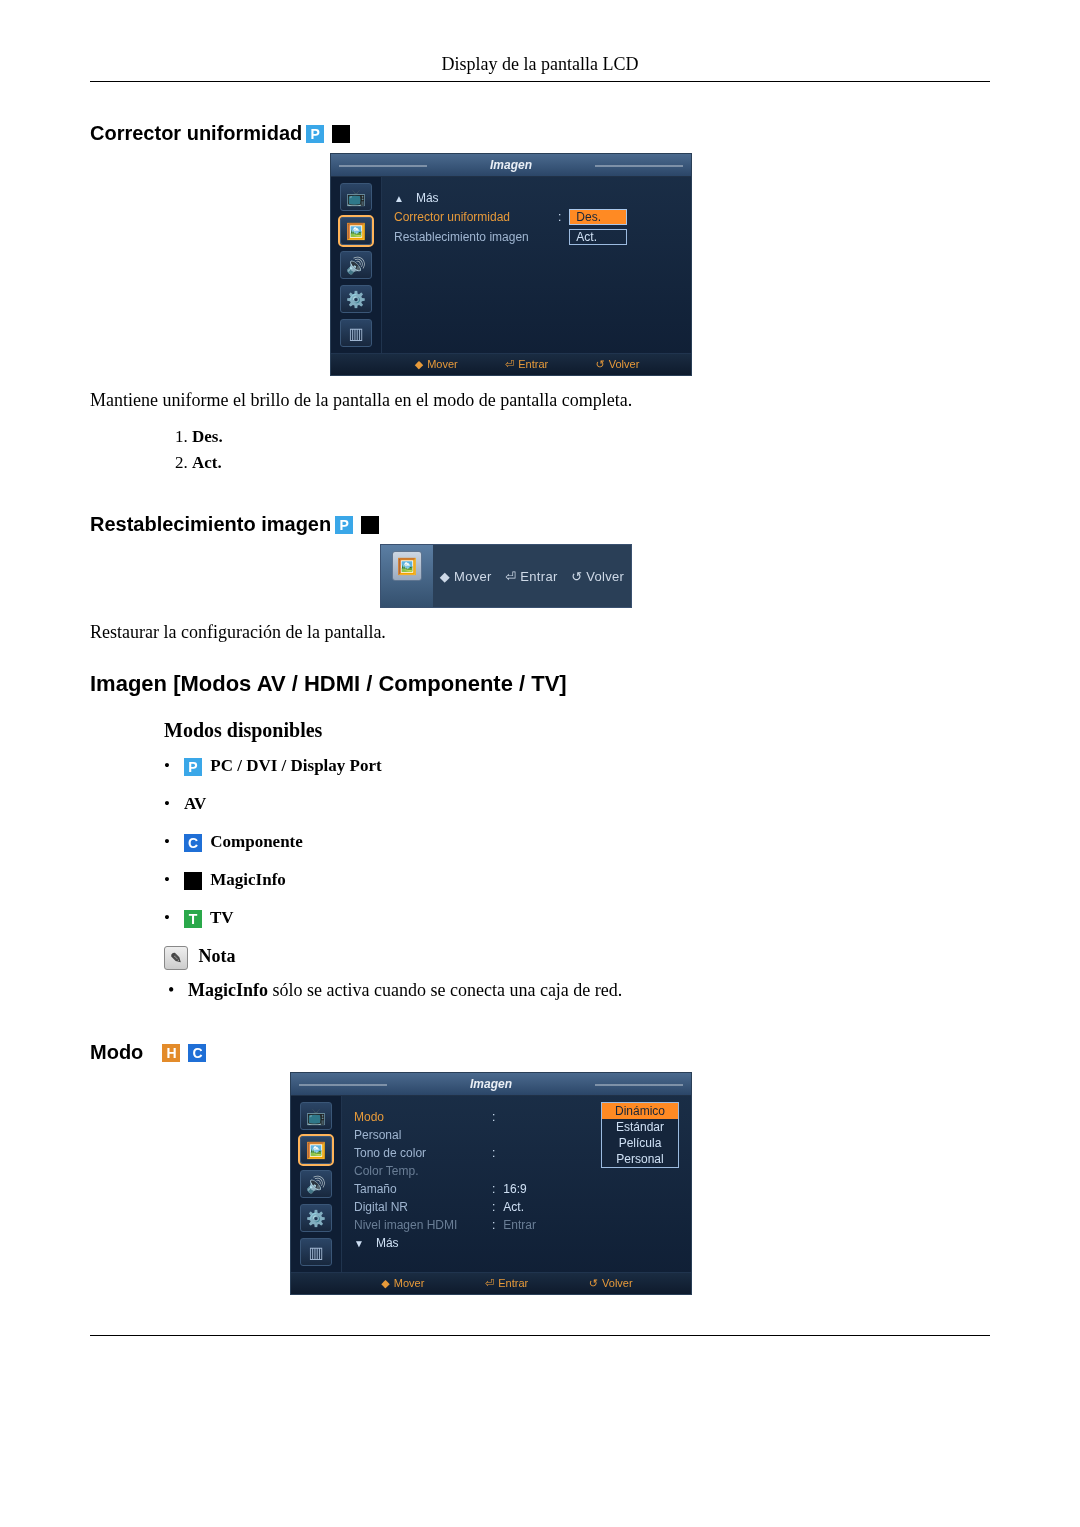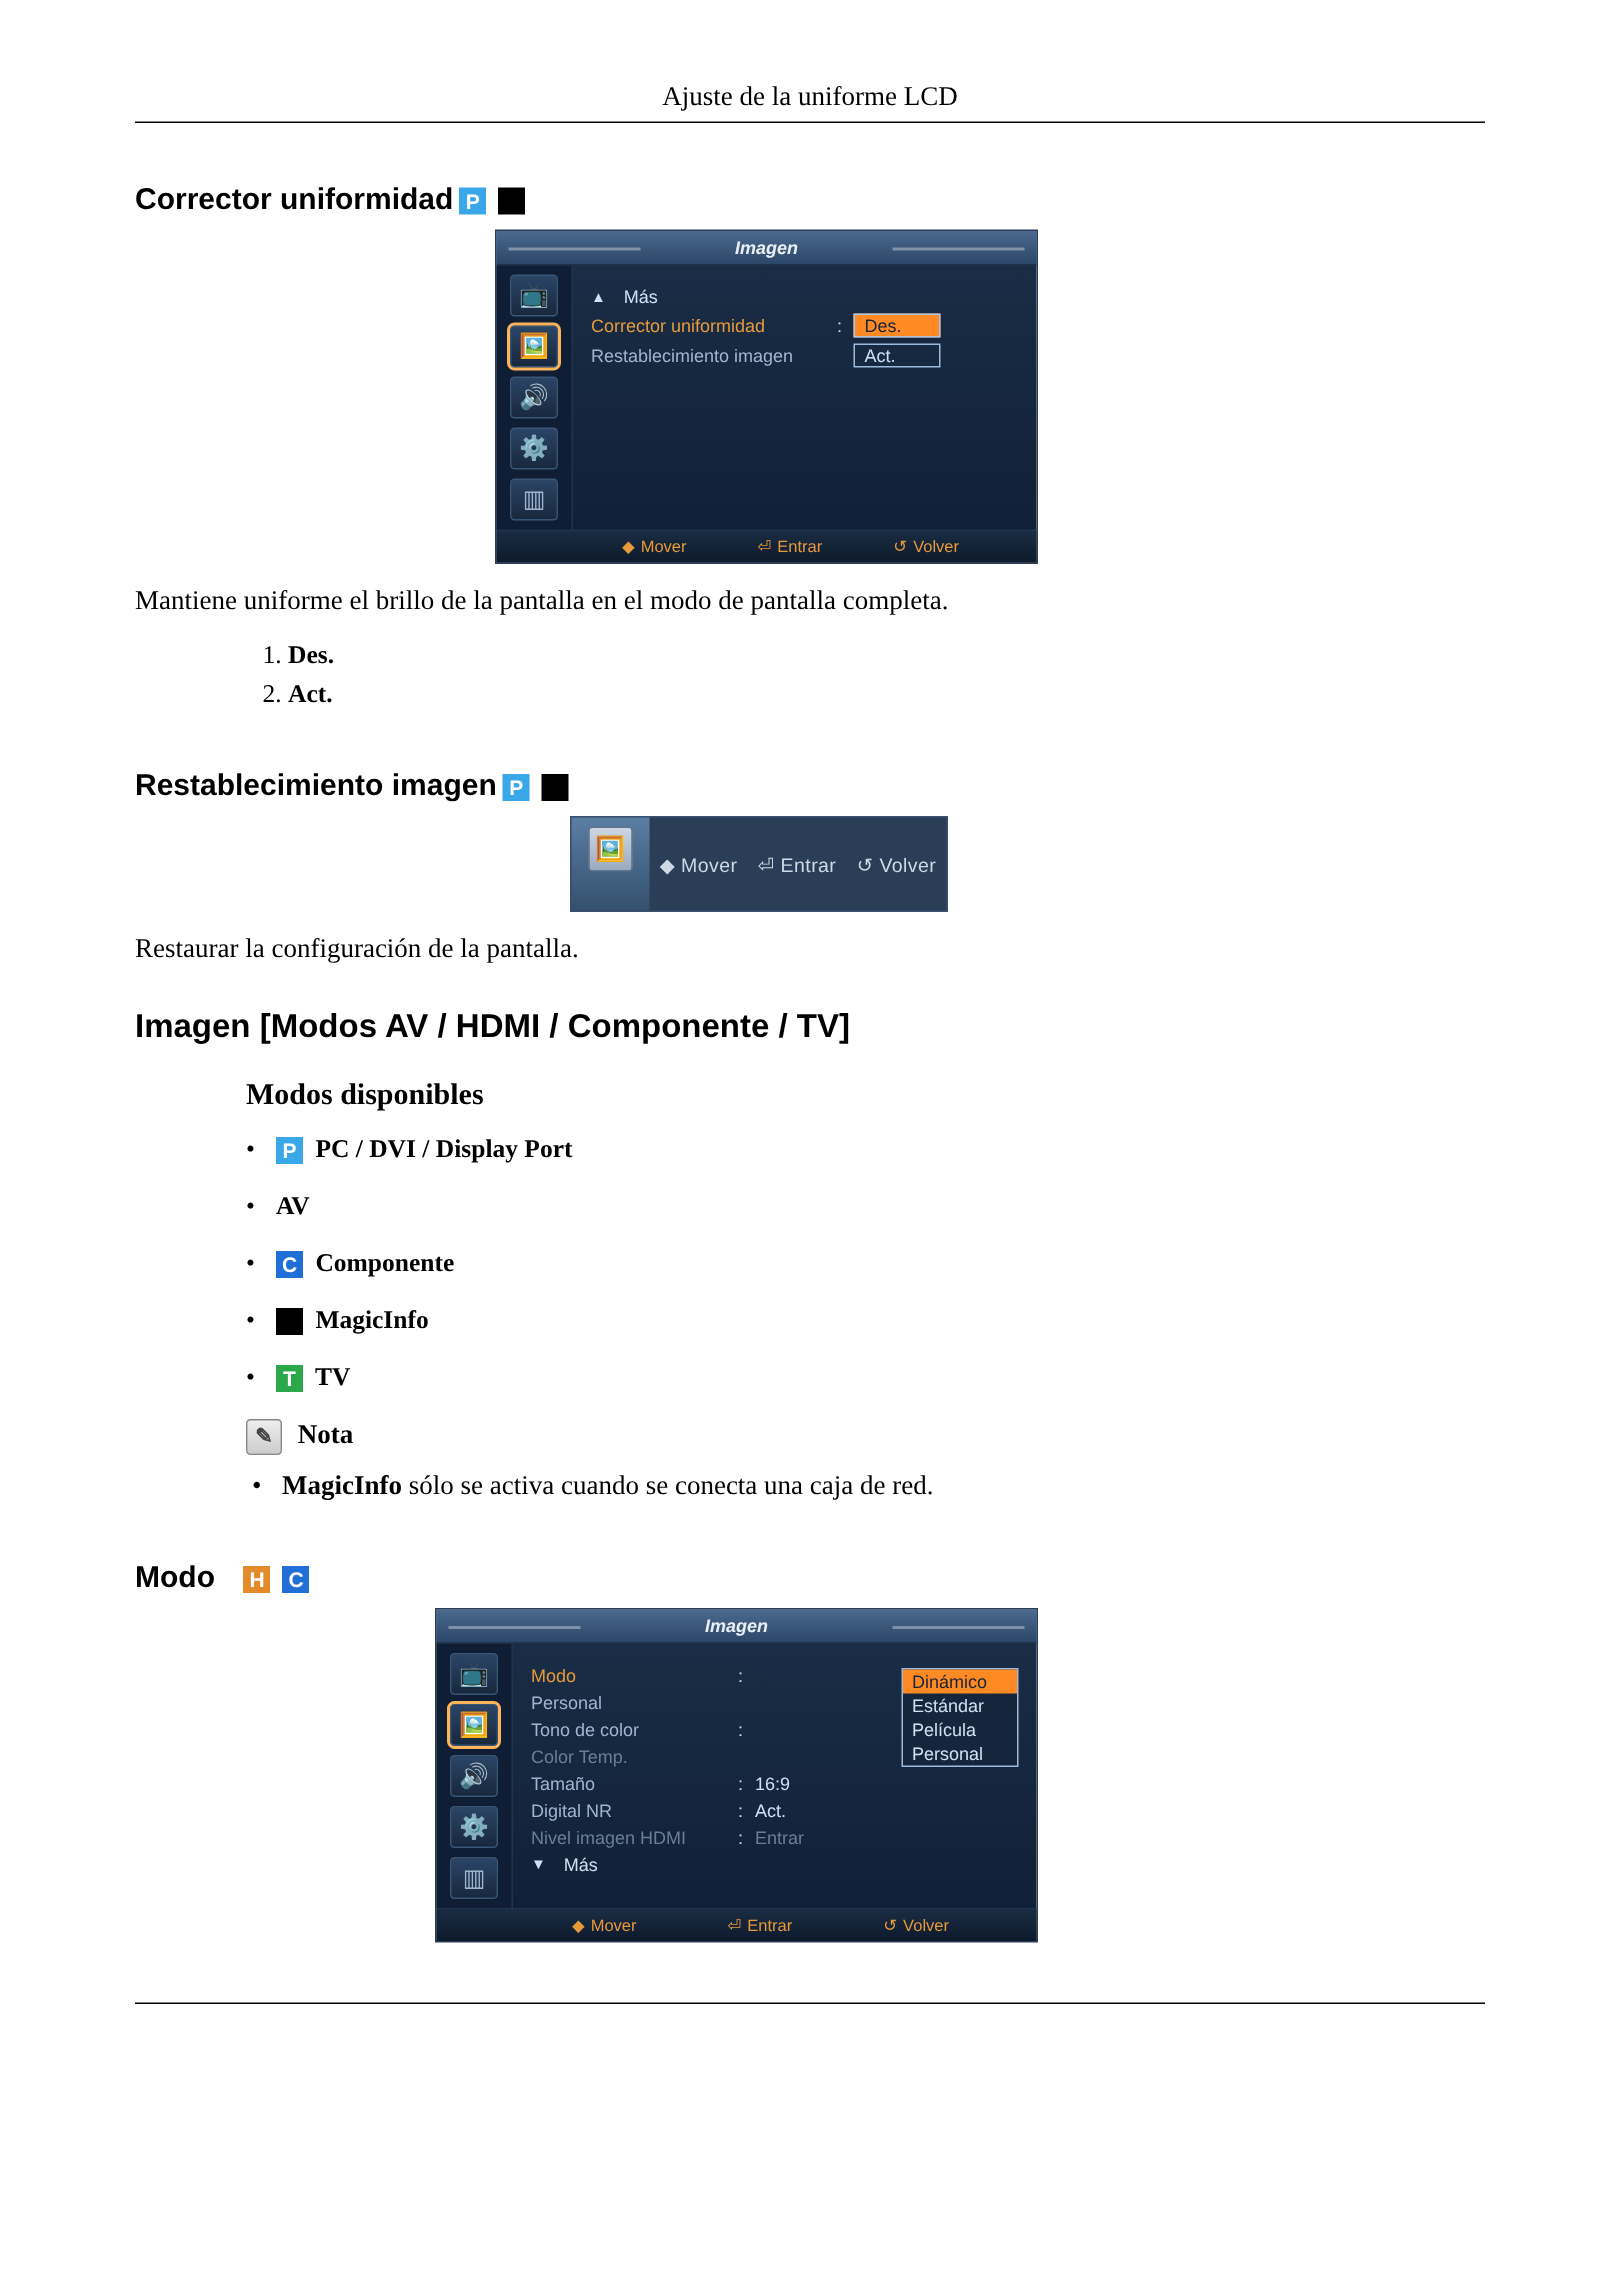--- a/index.html
+++ b/index.html
@@ -261,43 +261,44 @@
     display: flex;
     align-items: center;
     justify-content: space-around;
     color: #ced9e7;
     font-size: 13px;
     letter-spacing: .3px;
   }
   .dropdown {
     position: absolute;
     right: 12px;
-    top: 16px;
+    top: 6px;
     width: 76px;
     border: 1px solid #9cbbe0;
     background: #15253b;
+    text-align: center;
   }
   .dropdown div {
     padding: 1px 6px;
     color: #cfe0f4;
   }
   .dropdown div.active {
     background: #ff8a23;
     color: #16253a;
   }
   .bold { font-weight: bold; }
   .footer-spacer { height: 40px; }
   .sidebar .sico.active { outline: 2px solid #ffb45a; }
 </style>
 </head>
 <body>
 
 <div class="page">
 
-  <div class="top-header">Ajuste de la uniforme LCD</div>
+  <div class="top-header">Display de la pantalla LCD</div>
   <hr class="rule">
 
   <h2 class="section">
     <span>Corrector uniformidad</span>
     <span class="chip Pc">P</span>
     <span class="chip blk"></span>
   </h2>
 
   <div class="osd">
     <div class="titlebar">Imagen</div>

